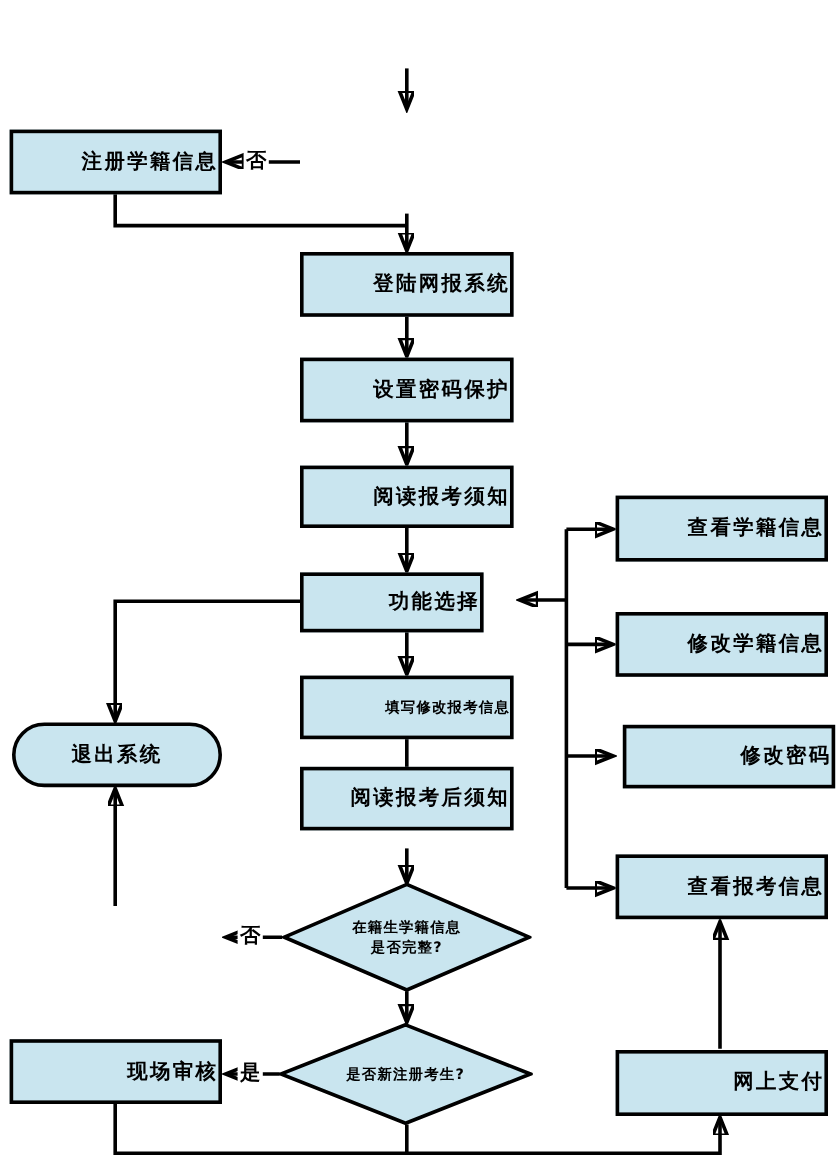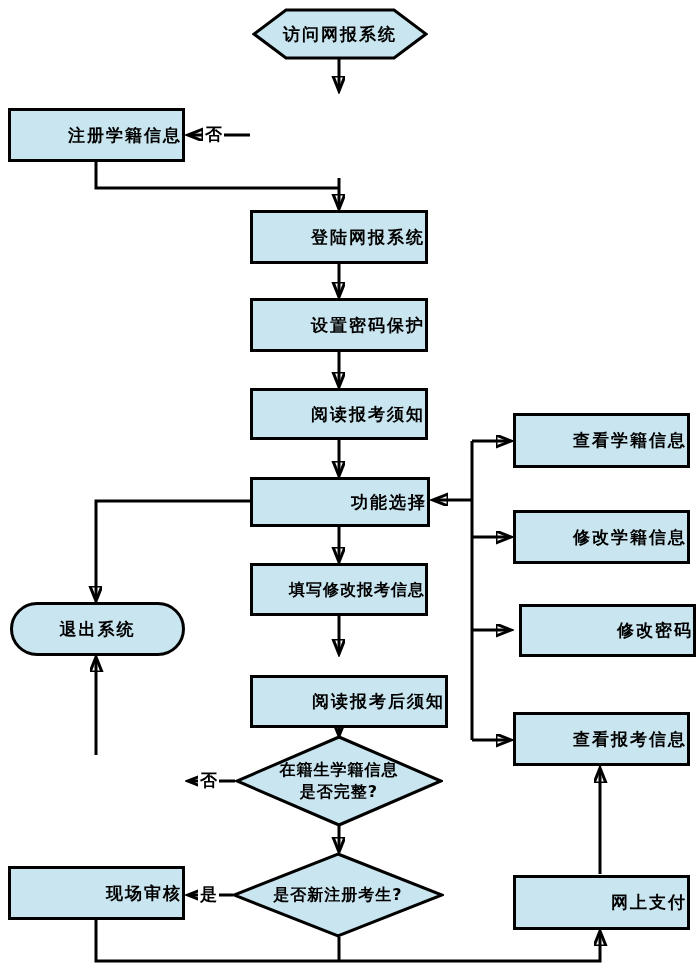--- a/index.html
+++ b/index.html
@@ -57,21 +57,21 @@
     position: relative;
     z-index: 3;
     color: #000000;
     font-weight: bold;
     font-size: 17px;
     letter-spacing: 2px;
     text-align: center;
     white-space: pre-line;
     line-height: 1.35;
   }
-  .nlabel.small { font-size: 16px; letter-spacing: 1px; }
+  .nlabel.small { font-size: 12px; letter-spacing: 1px; }
   .edge-label {
     position: absolute;
     z-index: 4;
     color: #000000;
     font-weight: bold;
     font-size: 17px;
     background: #ffffff;
     padding: 0 2px;
     line-height: 1;
   }
@@ -125,53 +125,47 @@
     <polyline points="600,874 600,769" marker-end="url(#arr)"></polyline>
 
     <polyline points="472,441 472,740"></polyline>
     <polyline points="472,500 434,500" marker-end="url(#arr)"></polyline>
     <polyline points="472,441 510,441" marker-end="url(#arr)"></polyline>
     <polyline points="472,537 510,537" marker-end="url(#arr)"></polyline>
     <polyline points="472,630 510,630" marker-end="url(#arr)"></polyline>
     <polyline points="472,740 510,740" marker-end="url(#arr)"></polyline>
   </svg>
 
-  <div class="node shape" style="left:252px;top:8px;width:176px;height:52px">
-    <svg class="shape-svg" viewBox="0 0 176 52" preserveAspectRatio="none">
-      <polygon points="34,2 142,2 174,26 142,50 34,50 2,26"></polygon>
-    </svg>
-    <span class="nlabel">访问网报系统</span>
-  </div>
 
 
   <div class="node rect" style="left:8px;top:108px;width:177px;height:54px">
     <span class="nlabel">注册学籍信息</span>
   </div>
 
   <div class="node rect" style="left:250px;top:210px;width:178px;height:54px">
     <span class="nlabel">登陆网报系统</span>
   </div>
 
   <div class="node rect" style="left:250px;top:298px;width:178px;height:54px">
     <span class="nlabel">设置密码保护</span>
   </div>
 
   <div class="node rect" style="left:250px;top:388px;width:178px;height:52px">
     <span class="nlabel">阅读报考须知</span>
   </div>
 
-  <div class="node rect" style="left:250px;top:477px;width:180px;height:50px">
+  <div class="node rect" style="left:250px;top:477px;width:153px;height:50px">
     <span class="nlabel">功能选择</span>
   </div>
 
   <div class="node rect" style="left:250px;top:563px;width:178px;height:53px">
     <span class="nlabel small">填写修改报考信息</span>
   </div>
 
-  <div class="node rect" style="left:250px;top:675px;width:198px;height:53px">
+  <div class="node rect" style="left:250px;top:639px;width:178px;height:53px">
     <span class="nlabel">阅读报考后须知</span>
   </div>
 
   <div class="node stadium" style="left:10px;top:602px;width:175px;height:54px">
     <span class="nlabel">退出系统</span>
   </div>
 
   <div class="node rect" style="left:513px;top:413px;width:177px;height:55px">
     <span class="nlabel">查看学籍信息</span>
   </div>

